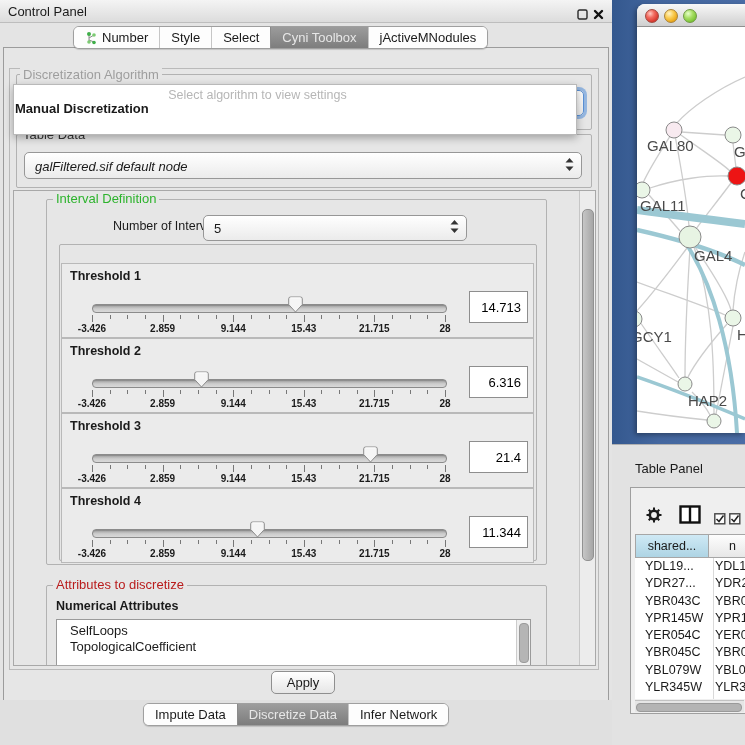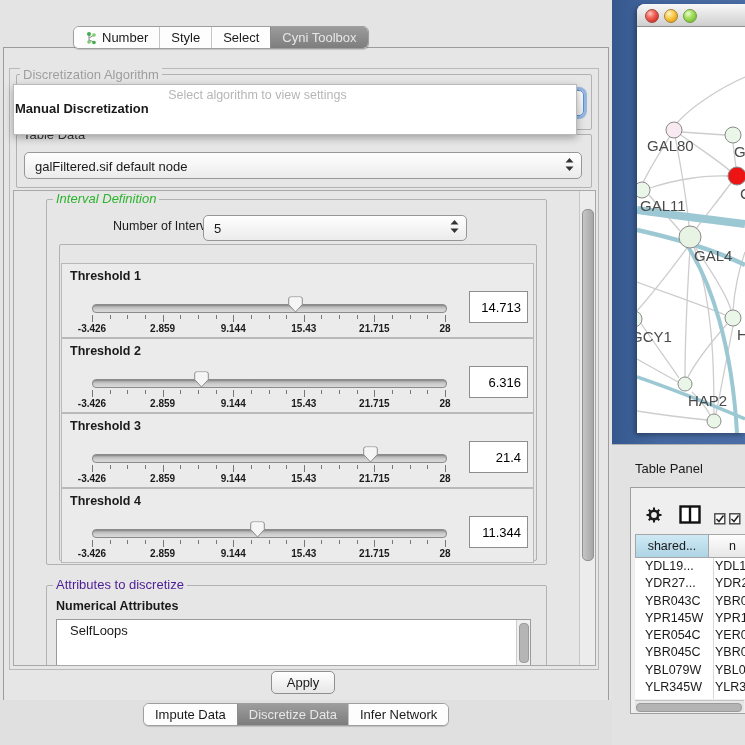--- a/index.html
+++ b/index.html
@@ -30,45 +30,45 @@
   .combo .stepper{position:absolute;right:7px;top:50%;transform:translateY(-50%);}
   #algo-combo{left:24px;top:90px;width:558px;height:24px;border-color:#5a91d6;box-shadow:0 0 0 3px rgba(106,158,223,.65);}
   
   #algo-popup{left:13px;top:84px;width:562px;height:49px;background:#fff;border:1px solid #b9b9b9;box-shadow:0 3px 8px rgba(0,0,0,.3);z-index:5;}
   #popup-hint{position:absolute;left:0;right:75px;top:3px;text-align:center;font-size:12.5px;color:#b6b6b6;}
   .popup-item{position:absolute;left:1px;font-size:13px;white-space:nowrap;}
   .popup-item.bold{font-weight:bold;}
   
   #td-grp{left:16px;top:134px;width:574px;height:52px;}
   #td-grp-title{left:20px;top:128px;color:#333;}
-  #td-combo{left:24px;top:152px;width:556px;height:25px;}
+  #td-combo{left:24px;top:152px;width:556px;height:25px;font-style:italic;}
   
   #scrollpane{left:13px;top:190px;width:581px;height:474px;border:1px solid #a8a8a8;overflow:hidden;background:#e6e6e6;}
   #vsb{position:absolute;right:0;top:0;width:15px;height:100%;background:#ececec;border-left:1px solid #c6c6c6;}
   #vsb-thumb{position:absolute;left:2px;top:18px;width:10px;height:350px;border-radius:5px;background:linear-gradient(90deg,#c6c6c6,#a6a6a6);border:1px solid #919191;}
   #int-grp{left:32px;top:8px;width:499px;height:364px;}
-  #int-grp-title{left:39px;top:1px;color:#2db32d;font-style:italic;}
+  #int-grp-title{left:39px;top:1px;color:#2db32d;}
   #noi-label{left:67px;top:28px;font-size:12.5px;font-weight:normal;padding-left:32px;}
   #noi-combo{left:189px;top:24px;width:262px;height:24px;}
   #thr-grp{left:45px;top:53px;width:476px;height:315px;}
   #thr-grp-title{left:52px;top:46px;color:#2828c8;}
   .thr{position:absolute;left:47px;width:471px;height:73px;border:1px solid #b9b9b9;background:#ebebeb;}
   .thr-label{position:absolute;left:8px;top:5px;font-size:12.5px;font-weight:bold;}
   .track{position:absolute;left:30px;top:40px;width:353px;height:7px;border:1px solid #8b8b8b;border-radius:4px;
          background:linear-gradient(#9e9e9e,#cdcdcd 55%,#d9d9d9);box-shadow:inset 0 1px 1px rgba(0,0,0,.15);}
   .thumb{position:absolute;top:32px;}
   .ticks{position:absolute;left:30px;top:51px;width:353px;height:8px;}
   .tick{position:absolute;width:1px;background:#777;top:0;height:4px;}
   .tick.major{height:7px;}
   .tick-labels{position:absolute;left:30px;top:59px;width:353px;height:11px;}
   .tick-labels span{position:absolute;transform:translateX(-50%);font-size:10px;font-weight:bold;white-space:nowrap;}
   .thr-value{position:absolute;left:407px;top:27px;width:51px;height:30px;border:1px solid #8e8e8e;background:#fff;
              font-family:"Liberation Sans",sans-serif;font-size:13px;text-align:right;padding:0 6px 0 0;}
   #attr-grp{left:32px;top:394px;width:499px;height:130px;}
-  #attr-grp-title{left:39px;top:387px;color:#4c1d95;}
+  #attr-grp-title{left:39px;top:387px;color:#b91c1c;}
   #attr-sub{left:42px;top:408px;font-size:12.5px;font-weight:bold;}
   #attr-list{left:42px;top:428px;width:473px;height:80px;background:#fff;border:1px solid #9a9a9a;overflow:hidden;}
   .attr-item{padding-left:13px;font-size:13px;line-height:15.5px;}
   #attr-list-pad{height:3px;}
   #attr-vsb{position:absolute;right:0;top:0;width:13px;height:100%;background:#f0f0f0;border-left:1px solid #ccc;}
   #attr-vsb-thumb{position:absolute;left:2px;top:3px;width:8px;height:38px;border-radius:4px;background:#b5b5b5;border:1px solid #9b9b9b;}
   
   #apply-btn{left:271px;top:671px;width:62px;height:21px;border:1px solid #8f8f8f;border-radius:5px;
              background:linear-gradient(#ffffff,#e6e6e6);font-size:13px;text-align:center;line-height:21px;}
   #cp-bottom{left:0;top:700px;width:612px;height:45px;background:#e0e0e0;}
@@ -97,40 +97,56 @@
   .tcell1{position:absolute;left:80px;}
   #tp-coldiv{position:absolute;left:78px;top:0;width:1px;height:100%;background:#d9d9d9;}
   #tp-hsb{position:absolute;left:4px;top:212px;width:109px;height:11px;background:#e6e6e6;border-top:1px solid #c2c2c2;}
   #tp-hsb-thumb{position:absolute;left:1px;top:2px;width:104px;height:7px;border-radius:4px;background:#b4b4b4;border:1px solid #9a9a9a;}
 </style>
 </head>
 <body>
 
 <div id="app">
 
+  <div id="cp-titlebar" class="abs">
+    <span id="cp-title" class="abs">Control Panel</span>
+    <span id="cp-float" class="abs">
+      <svg width="11" height="11">
+          <rect x="1" y="1" width="9" height="9" rx="1.5" fill="none" stroke="#2a2a2a" stroke-width="1.4"></rect>
+        </svg>
+    </span>
+    <span id="cp-close" class="abs">
+      <svg width="11" height="11">
+          <path d="M2,2 L9,9 M9,2 L2,9" stroke="#111" stroke-width="2.4" stroke-linecap="round"></path>
+        </svg>
+    </span>
+  </div>
 
   <div id="top-tabs" class="abs segbar">
       <div class="seg">
         <svg width="12" height="14">
           <path d="M4,3 L4,11 M4,7 L9,4 M4,9 L9,11" stroke="#8a8a8a" stroke-width="1" fill="none"></path>
           <circle cx="4" cy="3" r="2" fill="#3fae49"></circle>
           <circle cx="9" cy="4" r="1.8" fill="#7ccb72"></circle>
           <circle cx="4" cy="11" r="1.8" fill="#7ccb72"></circle>
           <circle cx="9" cy="11.5" r="1.8" fill="#3fae49"></circle>
         </svg>
         <span>Number</span>
       </div>
       <div class="seg">
         <span>Style</span>
       </div>
       <div class="seg">
         <span>Select</span>
       </div>
       <div class="seg sel">
         <span>Cyni Toolbox</span>
+      </div>
+      <div class="seg">
+        <span>jActiveMNodules</span>
       </div>
     </div>
 
   <div id="panelA" class="abs"></div>
   <div id="panelB" class="abs"></div>
 
   <div id="algo-grp" class="abs grp"></div>
   <span id="algo-grp-title" class="abs grp-title">Discretization Algorithm</span>
   <div id="algo-combo" class="combo">
     <span class="stepper">
@@ -335,20 +351,21 @@
         </div>
       </div>
 
     <div id="attr-grp" class="abs grp"></div>
     <span id="attr-grp-title" class="abs grp-title">Attributes to discretize</span>
     <span id="attr-sub" class="abs">Numerical Attributes</span>
     <div id="attr-list" class="abs">
       <div id="attr-list-pad"></div>
       <div id="attr-items">
           <div class="attr-item">SelfLoops</div>
+          <div class="attr-item">TopologicalCoefficient</div>
         </div>
       <div id="attr-vsb">
         <div id="attr-vsb-thumb"></div>
       </div>
     </div>
 
     <div id="vsb">
       <div id="vsb-thumb"></div>
     </div>
   </div>

